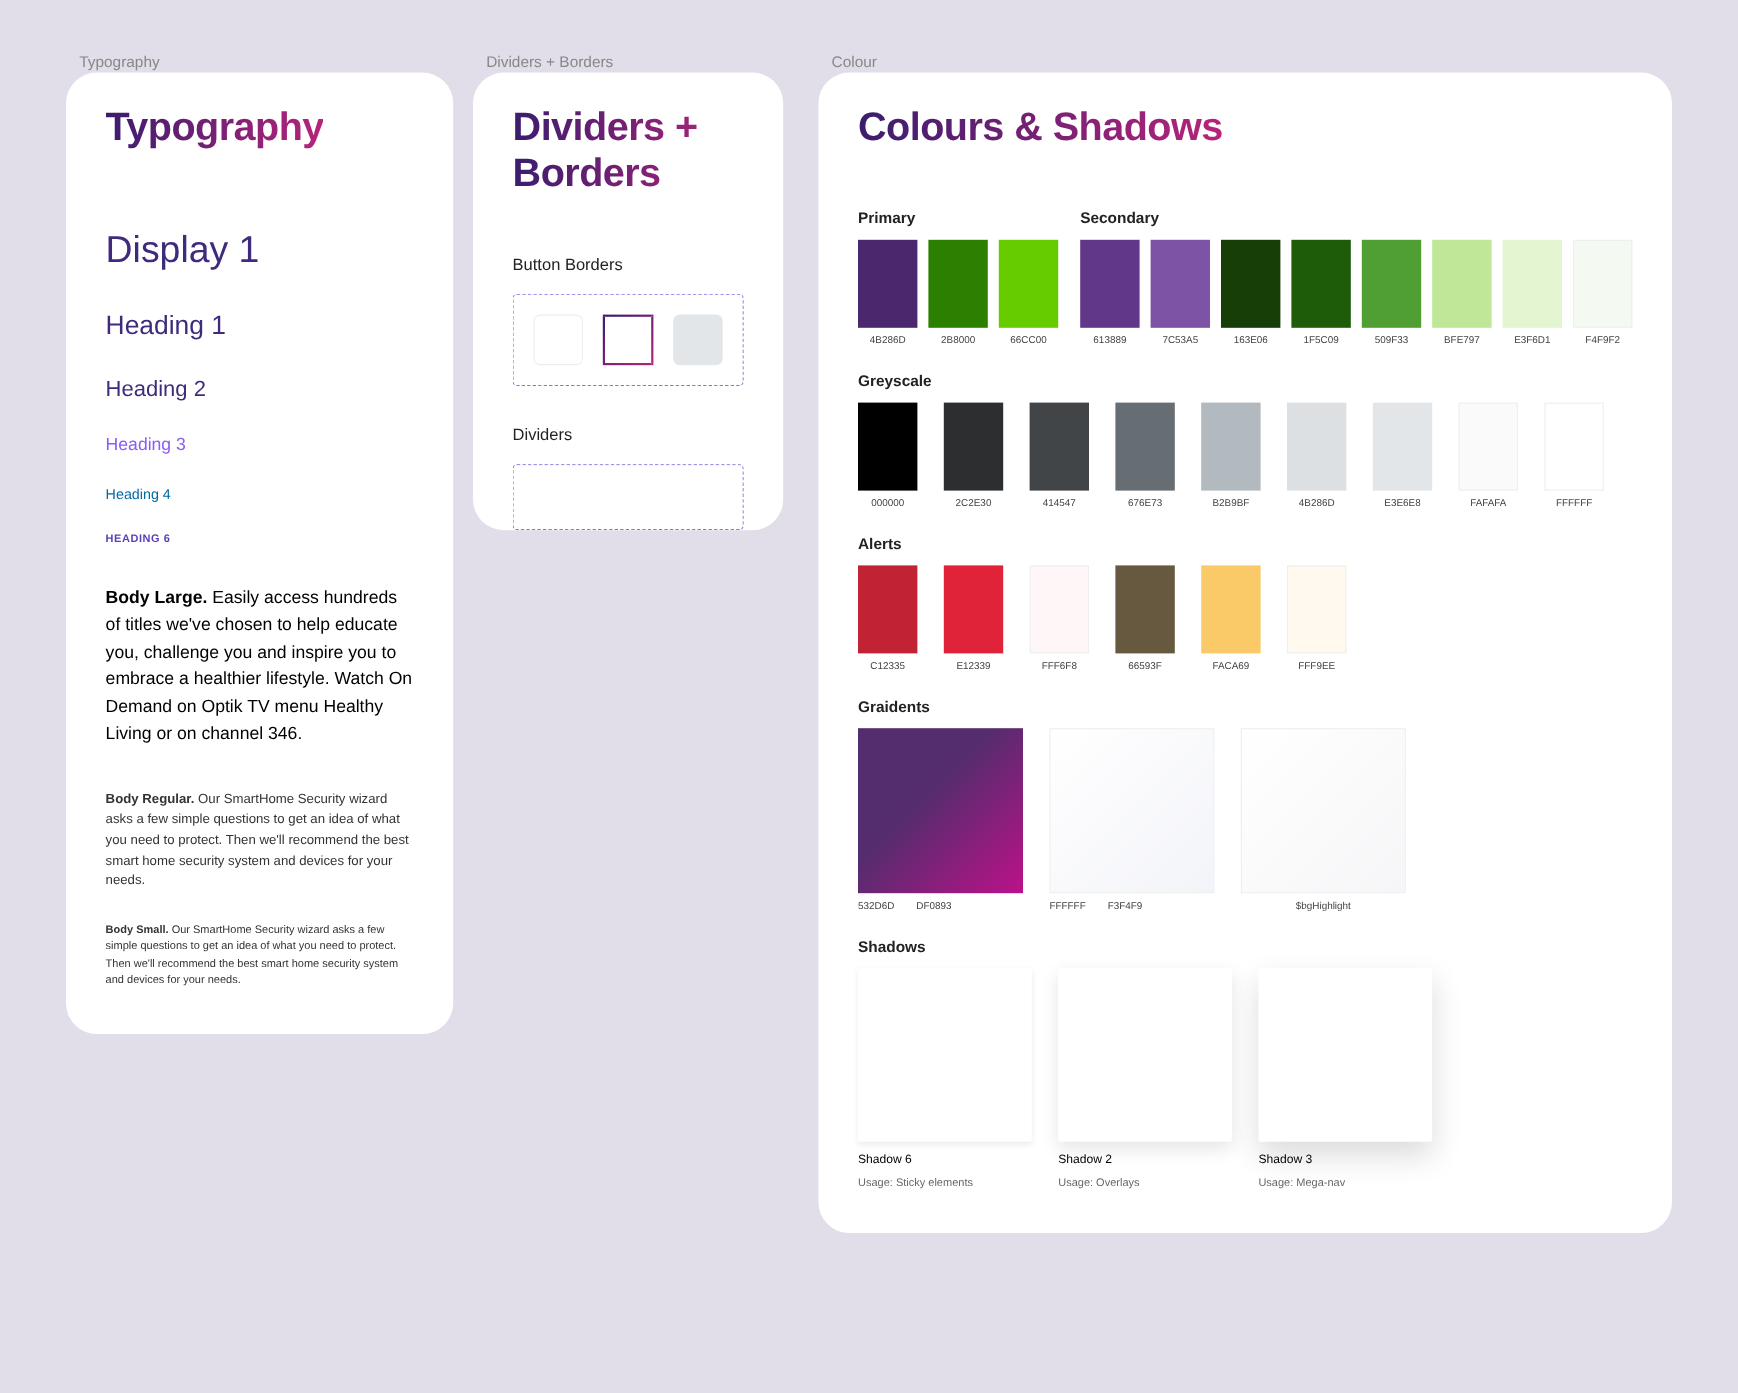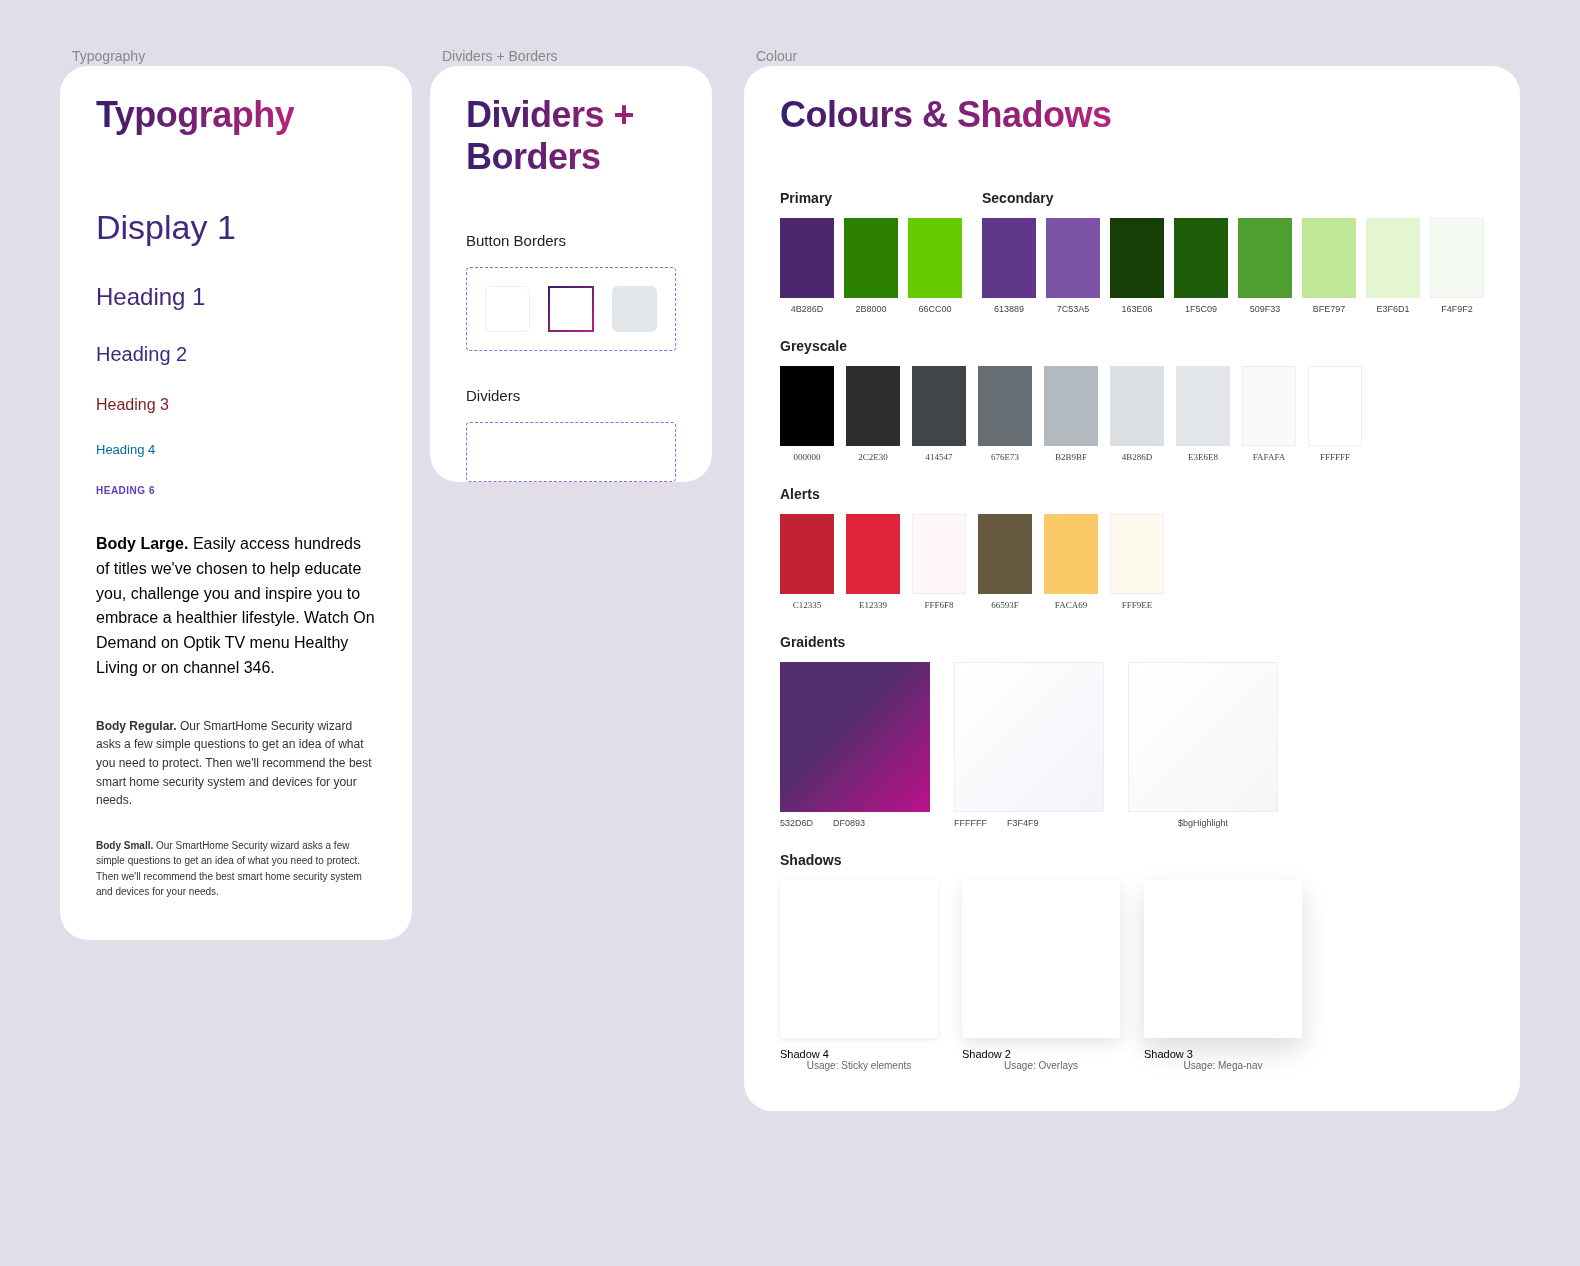--- a/index.html
+++ b/index.html
@@ -31,21 +31,21 @@
   color: transparent;
   display: inline-block;
   margin-bottom: 72px;
   letter-spacing: -0.5px;
 }
 .gradient-title.tight { margin-bottom: 54px; }
 
 .display1 { font-size: 34px; color: #3F2A7C; font-weight: 400; margin-bottom: 36px; }
 .heading1 { font-size: 24px; color: #3F2A7C; font-weight: 400; margin-bottom: 32px; }
 .heading2 { font-size: 20px; color: #3F2A7C; font-weight: 400; margin-bottom: 30px; }
-.heading3 { font-size: 16px; color: #7f1d1d; font-weight: 500; margin-bottom: 28px; }
+.heading3 { font-size: 16px; color: #8b5cf6; font-weight: 500; margin-bottom: 28px; }
 .heading4 { font-size: 13px; color: #0369a1; font-weight: 500; margin-bottom: 28px; }
 .heading6 { font-size: 10px; color: #5B3FB5; font-weight: 700; letter-spacing: 0.5px; margin-bottom: 36px; }
 .body-large { font-size: 16px; line-height: 1.55; color: #000000; margin-bottom: 36px; max-width: 510px; }
 .body-large b { font-weight: 700; }
 .body-regular { font-size: 12px; line-height: 1.55; color: #333; margin-bottom: 28px; max-width: 510px; }
 .body-regular b { font-weight: 700; }
 .body-small { font-size: 10px; line-height: 1.55; color: #333; max-width: 510px; }
 .body-small b { font-weight: 700; }
 
 .subheading { font-size: 15px; font-weight: 500; color: #222; margin-bottom: 18px; }
@@ -70,41 +70,41 @@
 }
 .btn-sample.filled { background: #E3E6E8; border: none; }
 .dashed-divider {
   border: 1px dashed #8C6FE0;
   border-radius: 4px;
   height: 60px;
   width: 100%;
 }
 
 .group-label { font-size: 14px; font-weight: 700; color: #222; margin-bottom: 12px; }
-.swatch-row { display: flex; gap: 12px; flex-wrap: wrap; margin-bottom: 24px; font-family: Liberation Serif, serif; }
+.swatch-row { display: flex; gap: 24px; flex-wrap: wrap; margin-bottom: 24px; }
 .swatch-group { display: flex; gap: 10px; }
 .swatch-col { display: flex; flex-direction: column; align-items: center; }
 .swatch { width: 54px; height: 80px; }
 .swatch.light { border: 1px solid #eee; }
 .swatch-label { font-size: 9px; color: #444; margin-top: 6px; }
 .primary-sec-row { display: flex; gap: 20px; margin-bottom: 24px; }
 .primary-block, .sec-block { display: flex; flex-direction: column; }
 .gradient-row { display: flex; gap: 24px; margin-bottom: 24px; }
 .gradient-col { display: flex; flex-direction: column; }
 .grad-sw { width: 150px; height: 150px; }
 .grad-labels { display: flex; gap: 20px; font-size: 9px; color: #444; margin-top: 6px; }
 .grad-labels.center { justify-content: center; }
 .shadow-row { display: flex; gap: 24px; }
 .shadow-col { display: flex; flex-direction: column; }
 .shadow-box { width: 158px; height: 158px; background: #fff; border-radius: 2px; }
 .shadow1 { box-shadow: 0 2px 6px rgba(0,0,0,0.08); }
 .shadow2 { box-shadow: 0 6px 16px rgba(0,0,0,0.10); }
 .shadow3 { box-shadow: 0 12px 28px rgba(0,0,0,0.14); }
 .shadow-name { font-size: 11px; font-weight: 500; margin-top: 10px; }
-.shadow-usage { font-size: 10px; color: #666; margin-top: 0; text-align: center; }
+.shadow-usage { font-size: 10px; color: #666; margin-top: 10px; }
 </style>
 </head>
 <body>
 
 <div class="columns">
   <div class="col-left">
 
     <div>
       <div class="section-label">Typography</div>
       <div class="panel">
@@ -290,21 +290,21 @@
             <div class="grad-labels center">
               <span>$bgHighlight</span>
             </div>
           </div>
         </div>
 
         <div class="group-label">Shadows</div>
         <div class="shadow-row">
           <div class="shadow-col">
             <div class="shadow-box shadow1"></div>
-            <div class="shadow-name">Shadow 4</div>
+            <div class="shadow-name">Shadow 6</div>
             <div class="shadow-usage">Usage: Sticky elements</div>
           </div>
           <div class="shadow-col">
             <div class="shadow-box shadow2"></div>
             <div class="shadow-name">Shadow 2</div>
             <div class="shadow-usage">Usage: Overlays</div>
           </div>
           <div class="shadow-col">
             <div class="shadow-box shadow3"></div>
             <div class="shadow-name">Shadow 3</div>

